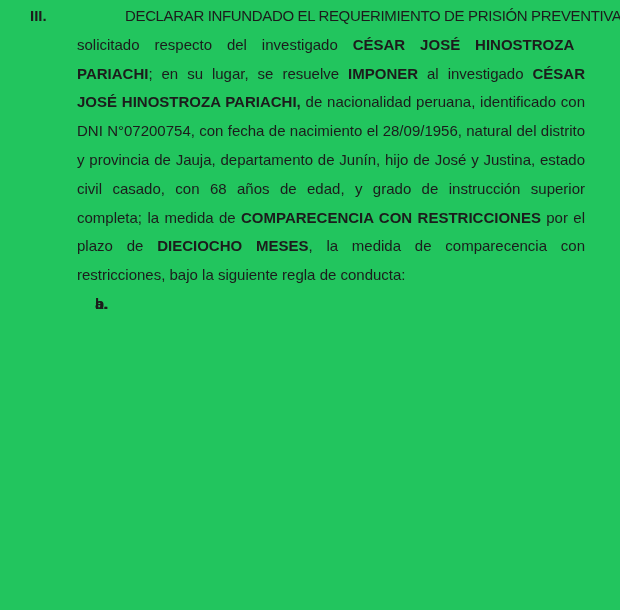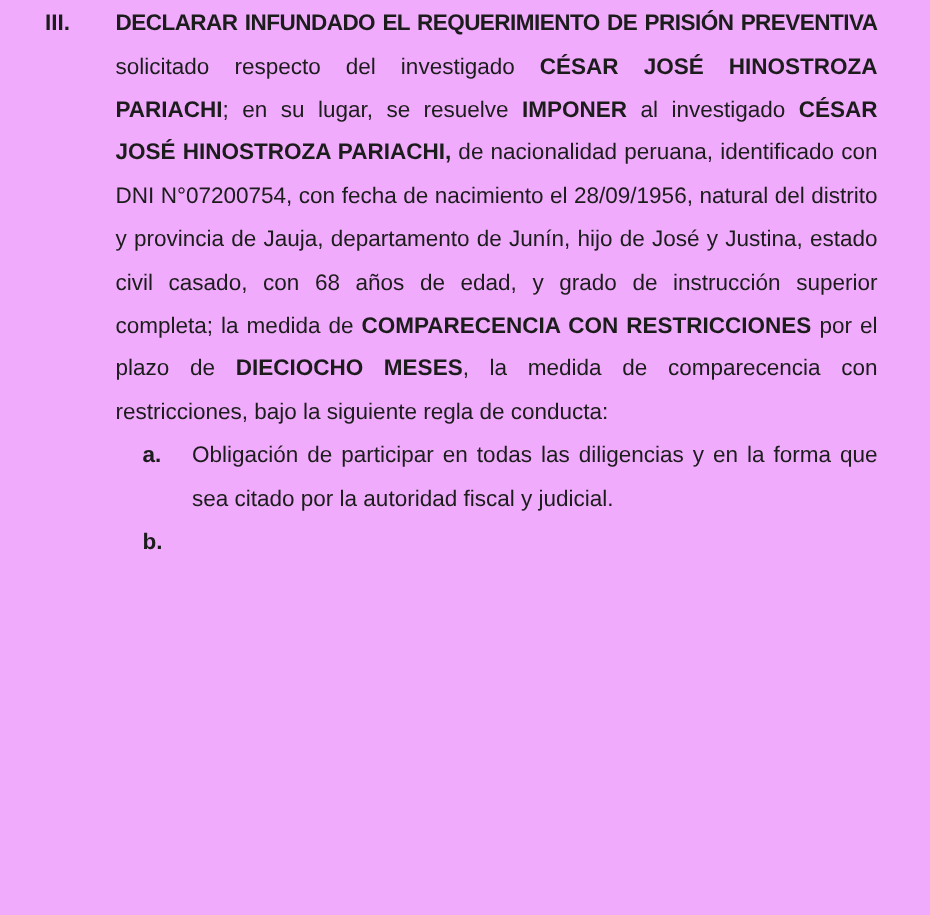--- a/index.html
+++ b/index.html
@@ -5,21 +5,21 @@
   html, body {
     margin: 0;
     padding: 0;
     background: #ffffff;
   }
   .page {
     position: relative;
     width: 620px;
     height: 610px;
     box-sizing: border-box;
-    background: #f0abfc;
+    background: #22c55e;
     font-family: "Liberation Sans", sans-serif;
     font-size: 15px;
     line-height: 28.8px;
     color: #1c1c1c;
     padding-top: 2px;
     overflow: hidden;
   }
   .item {
     position: relative;
   }
@@ -28,23 +28,24 @@
     left: 30px;
     top: 0;
     font-weight: bold;
   }
   .item-body {
     margin-left: 77px;
     width: 508px;
     text-align: justify;
   }
   .heading-run {
-    font-weight: bold;
+    font-weight: normal;
     white-space: nowrap;
     letter-spacing: -0.35px;
+    margin-left: 48px;
   }
   .sub-item {
     position: relative;
     margin-left: 51px;
     width: 457px;
     text-align: justify;
   }
   .sub-marker {
     position: absolute;
     left: -33px;
@@ -78,21 +79,20 @@
 
 <div class="page">
 
   <div class="item">
     <div class="item-num">III.</div>
     <div class="item-body">
       <strong class="heading-run">DECLARAR INFUNDADO EL REQUERIMIENTO DE PRISIÓN PREVENTIVA</strong><span><span> solicitado respecto del investigado </span><strong>CÉSAR JOSÉ HINOSTROZA PARIACHI</strong><span>; en su lugar, se resuelve </span><strong>IMPONER</strong><span> al investigado </span><strong>CÉSAR JOSÉ HINOSTROZA PARIACHI,</strong><span> de nacionalidad peruana, identificado con DNI N°07200754, con fecha de nacimiento el 28/09/1956, natural del distrito y provincia de Jauja, departamento de Junín, hijo de José y Justina, estado civil casado, con 68 años de edad, y grado de instrucción superior completa; la medida de </span><strong>COMPARECENCIA CON RESTRICCIONES</strong><span> por el plazo de </span><strong>DIECIOCHO MESES</strong><span>, la medida de comparecencia con restricciones, bajo la siguiente regla de conducta:</span></span>
 
       <div class="sub-item">
         <span class="sub-marker">a.</span>
-        <span>Obligación de participar en todas las diligencias y en la forma que sea citado por la autoridad fiscal y judicial.</span>
       </div>
 
       <div class="sub-item">
         <span class="sub-marker">b.</span>
       </div>
 
     </div>
   </div>
 
 

